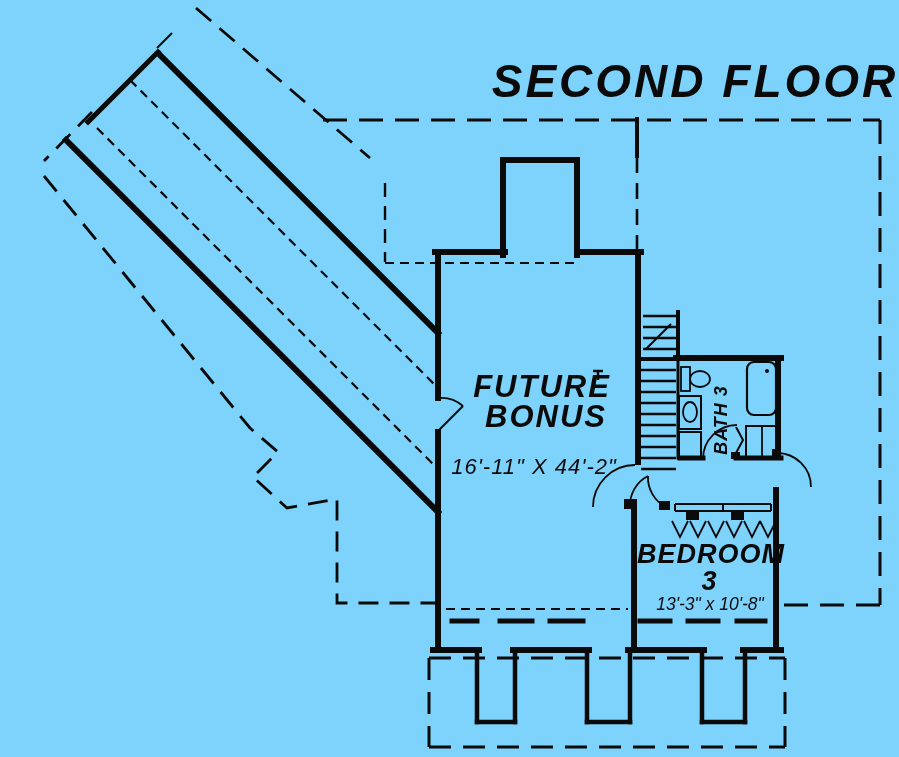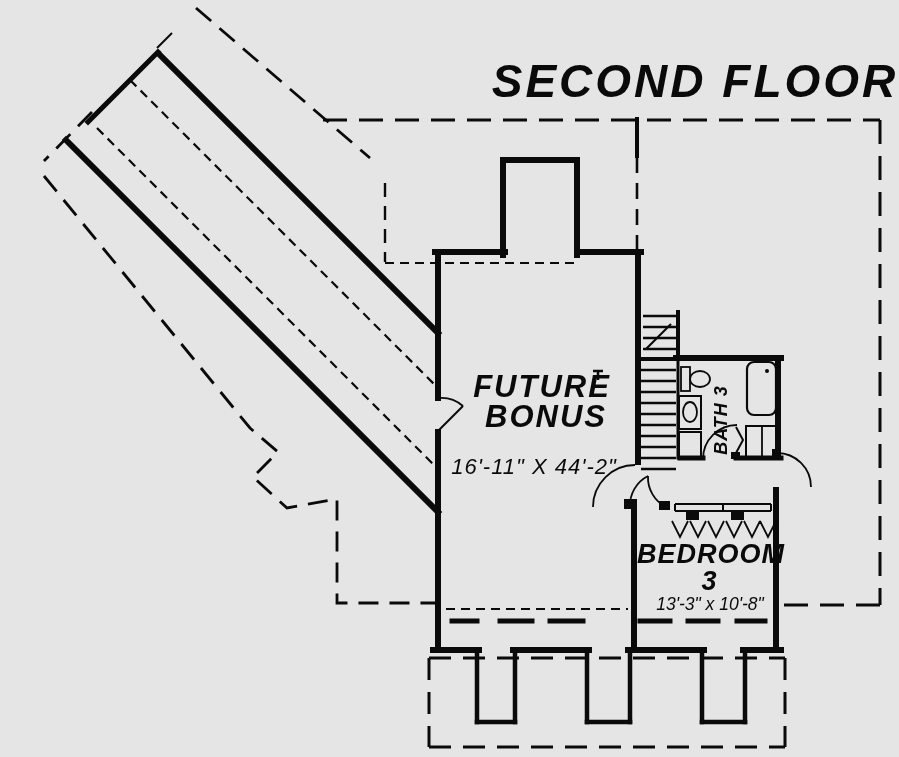--- a/index.html
+++ b/index.html
@@ -1,16 +1,16 @@
 <!DOCTYPE html>
 <html><head>
 <meta charset="utf-8">
 <style>
   html,body{margin:0;padding:0;background:#ffffff;}
-  .plan-canvas{position:relative;width:899px;height:757px;background:#e5e5e5;overflow:hidden;}
+  .plan-canvas{position:relative;width:899px;height:757px;background:#7dd3fc;overflow:hidden;}
   svg{position:absolute;left:0;top:0;}
   .wall{stroke:#0a0a0a;fill:none;stroke-linecap:square;}
   .thin{stroke:#0a0a0a;fill:none;}
   .lbl{fill:#0a0a0a;font-family:"Liberation Sans",sans-serif;font-style:italic;}
   .lbl-bold{font-weight:bold;}
 </style>
 </head>
 <body>
 
 <div class="plan-canvas">

